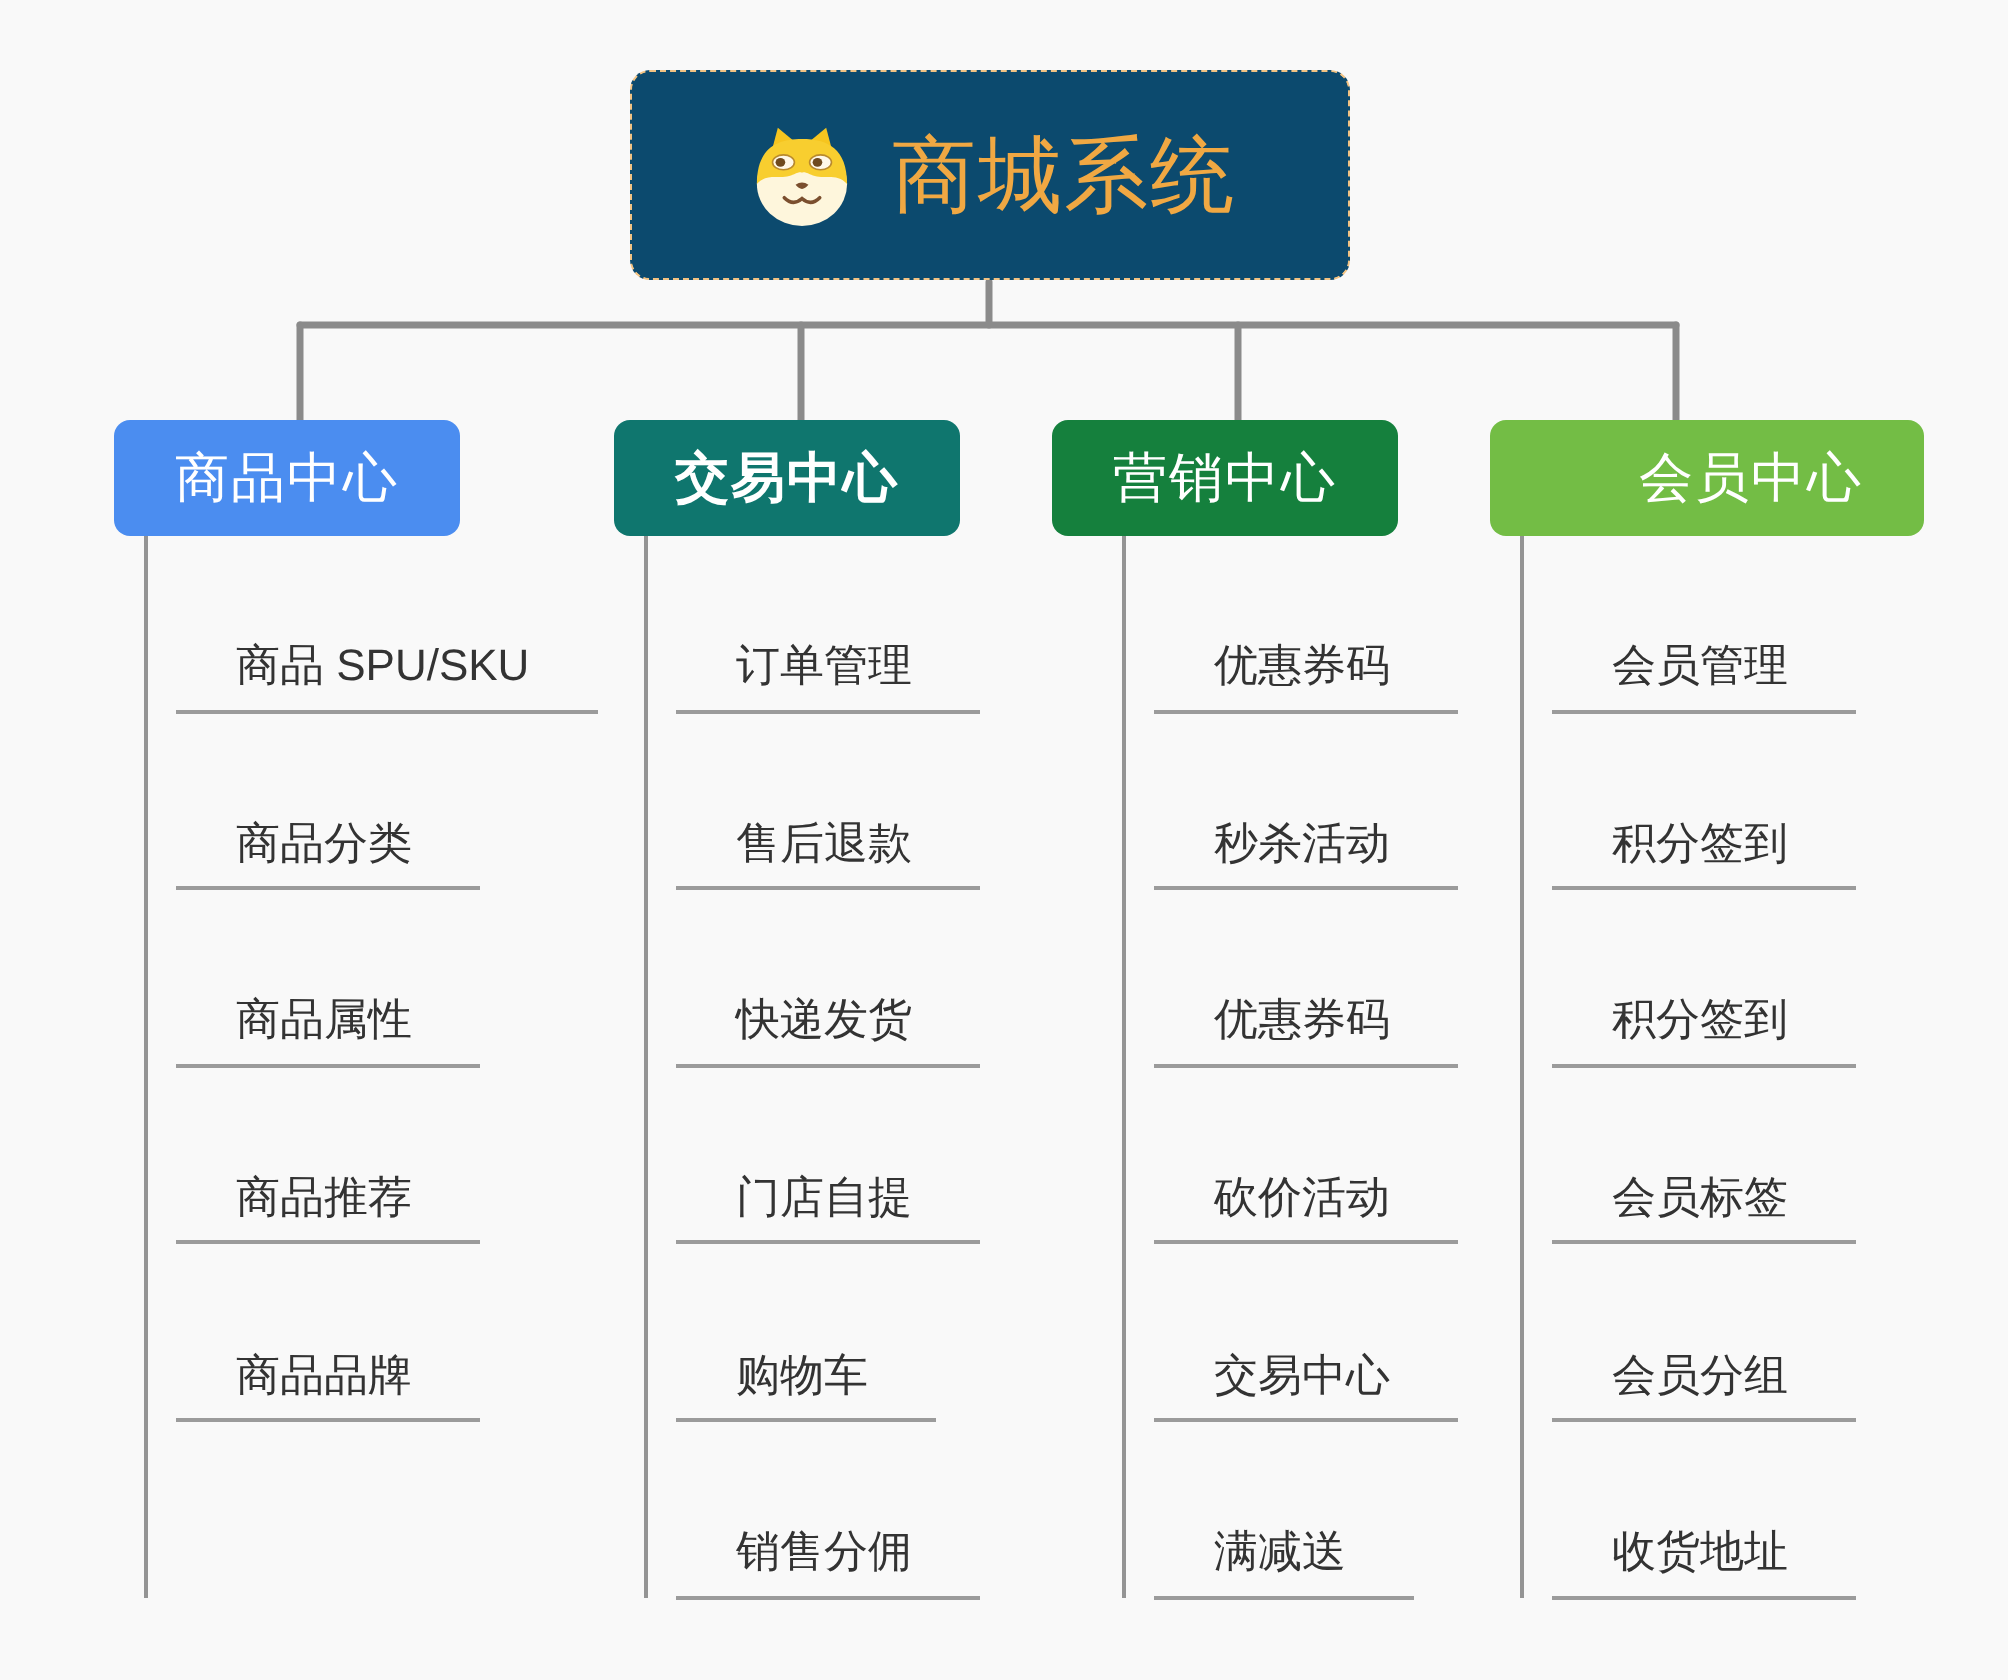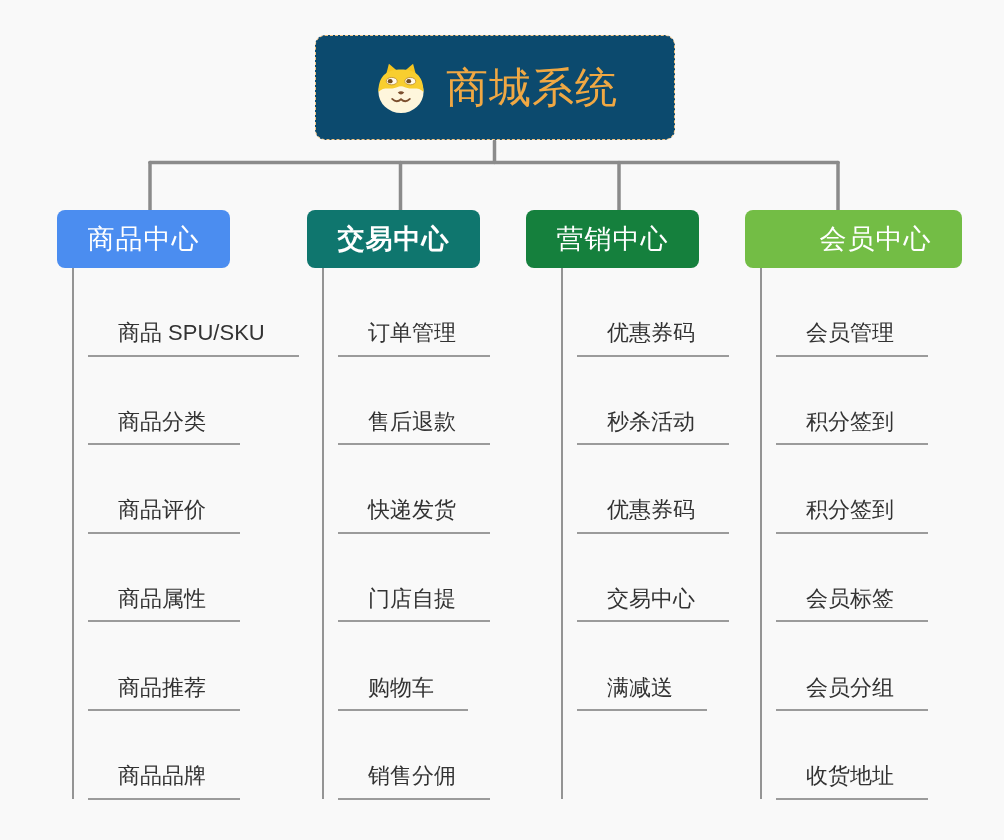--- a/index.html
+++ b/index.html
@@ -86,23 +86,20 @@
 
   <div class="col c0">
     <div class="vline"></div>
     <div class="row">
         <div class="leaf">商品 SPU/SKU</div>
       </div>
     <div class="row">
         <div class="leaf">商品分类</div>
       </div>
     <div class="row">
-        <div class="leaf">商品评价</div>
-      </div>
-    <div class="row">
         <div class="leaf">商品属性</div>
       </div>
     <div class="row">
         <div class="leaf">商品推荐</div>
       </div>
     <div class="row">
         <div class="leaf">商品品牌</div>
       </div>
   </div>
 
@@ -133,20 +130,23 @@
     <div class="row">
         <div class="leaf">优惠券码</div>
       </div>
     <div class="row">
         <div class="leaf">秒杀活动</div>
       </div>
     <div class="row">
         <div class="leaf">优惠券码</div>
       </div>
     <div class="row">
+        <div class="leaf">砍价活动</div>
+      </div>
+    <div class="row">
         <div class="leaf">交易中心</div>
       </div>
     <div class="row">
         <div class="leaf">满减送</div>
       </div>
   </div>
 
   <div class="col c3">
     <div class="vline"></div>
     <div class="row">

